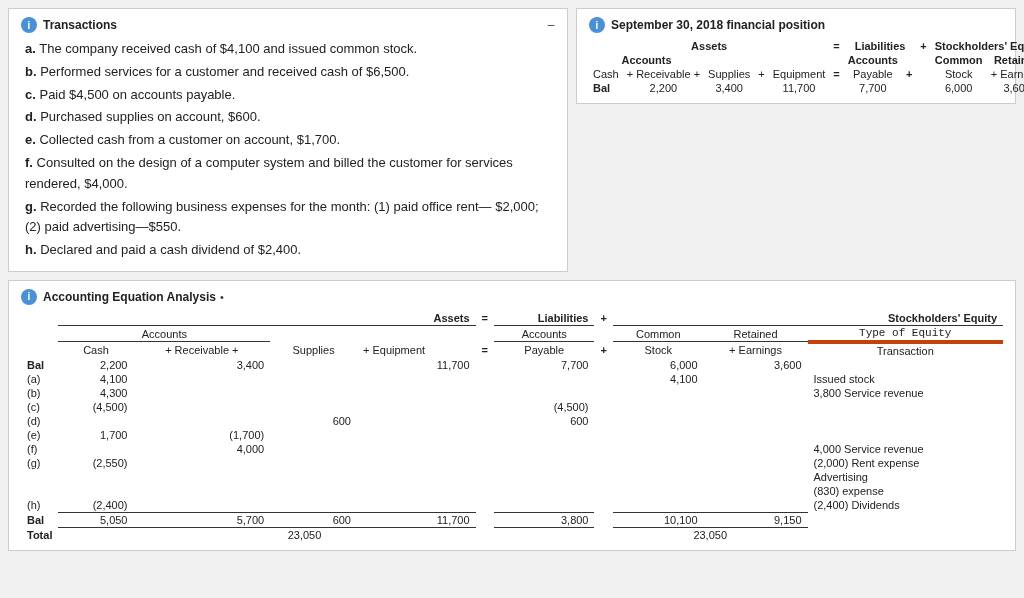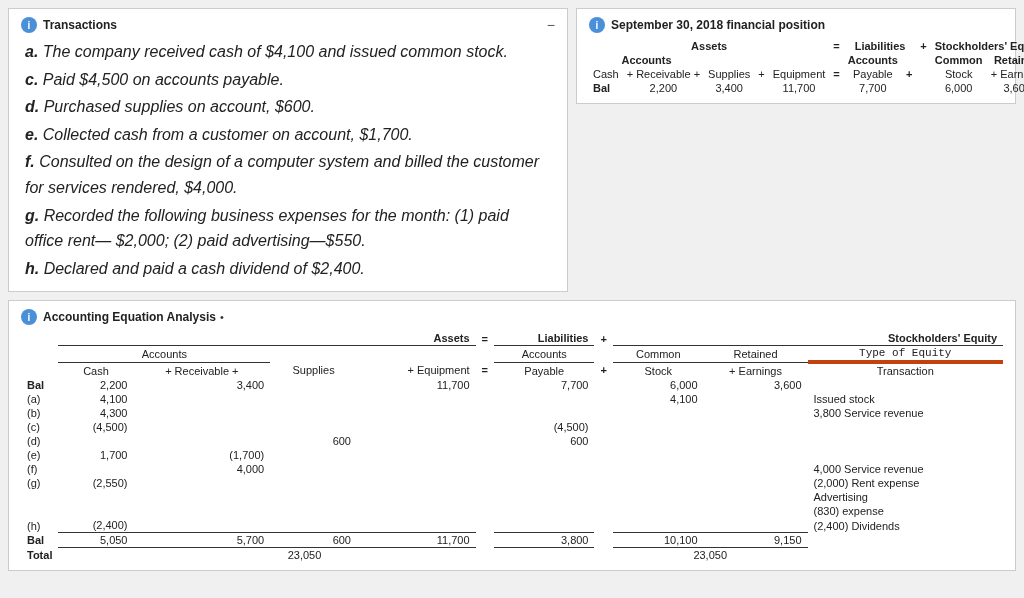--- a/index.html
+++ b/index.html
@@ -43,24 +43,23 @@
       cursor: pointer;
       font-size: 14px;
       color: #555;
       background: none;
       border: none;
       line-height: 1;
     }
 
     
     .transactions-list {
-      font-size: 16px;
+      font-size: 13px;
       line-height: 1.6;
       padding: 0 4px;
-      font-style: italic;
     }
     .transactions-list p {
       margin: 2px 0;
     }
 
     
     .fin-table {
       border-collapse: collapse;
       font-size: 11px;
       width: 100%;
@@ -132,20 +131,21 @@
 
     <div class="transactions-wrapper">
       <div style="background:#fff; border:1px solid #ccc; padding:8px 12px;">
         <div class="panel-header">
           <span class="info-icon">i</span>
           <span class="panel-title">Transactions</span>
           <button class="panel-minimize">−</button>
         </div>
         <div class="transactions-list">
           <p><strong>a.</strong> The company received cash of $4,100 and issued common stock.</p>
+          <p><strong>b.</strong> Performed services for a customer and received cash of $6,500.</p>
           <p><strong>c.</strong> Paid $4,500 on accounts payable.</p>
           <p><strong>d.</strong> Purchased supplies on account, $600.</p>
           <p><strong>e.</strong> Collected cash from a customer on account, $1,700.</p>
           <p><strong>f.</strong> Consulted on the design of a computer system and billed the customer for services rendered, $4,000.</p>
           <p><strong>g.</strong> Recorded the following business expenses for the month: (1) paid office rent— $2,000; (2) paid advertising—$550.</p>
           <p><strong>h.</strong> Declared and paid a cash dividend of $2,400.</p>
         </div>
       </div>
     </div>
 
@@ -234,21 +234,21 @@
           <td></td>
           <td style="text-align:center; border-bottom:1px solid #333;">Common</td>
           <td style="text-align:center; border-bottom:1px solid #333;">Retained</td>
           <td style="text-align:center; border-bottom:4px solid #c2410c;font-family:Liberation Mono, monospace;">Type of Equity</td>
         </tr>
         <tr>
           <td></td>
           <td style="text-align:center;">Cash</td>
           <td style="text-align:center;">+ Receivable +</td>
           <td style="text-align:center;">Supplies</td>
-          <td style="text-align:right;">+ Equipment</td>
+          <td style="text-align:left;">+ Equipment</td>
           <td style="text-align:center; font-weight:bold;">=</td>
           <td style="text-align:center;">Payable</td>
           <td style="text-align:center; font-weight:bold;">+</td>
           <td style="text-align:center;">Stock</td>
           <td style="text-align:center;">+ Earnings</td>
           <td style="text-align:center;">Transaction</td>
         </tr>
       </thead>
       <tbody>
 

